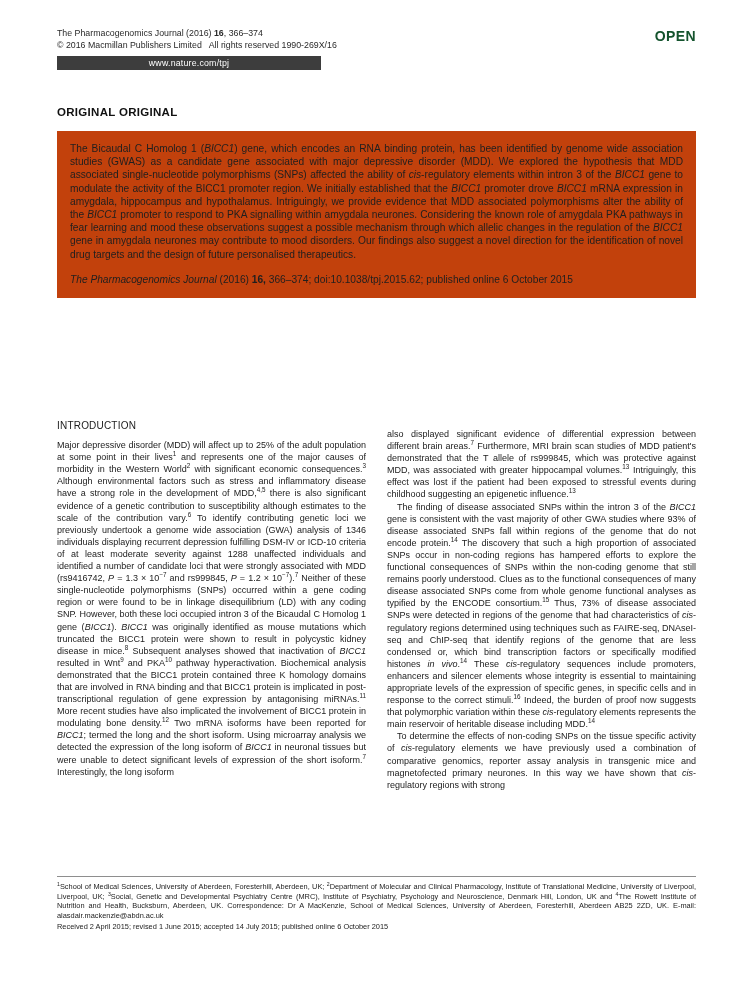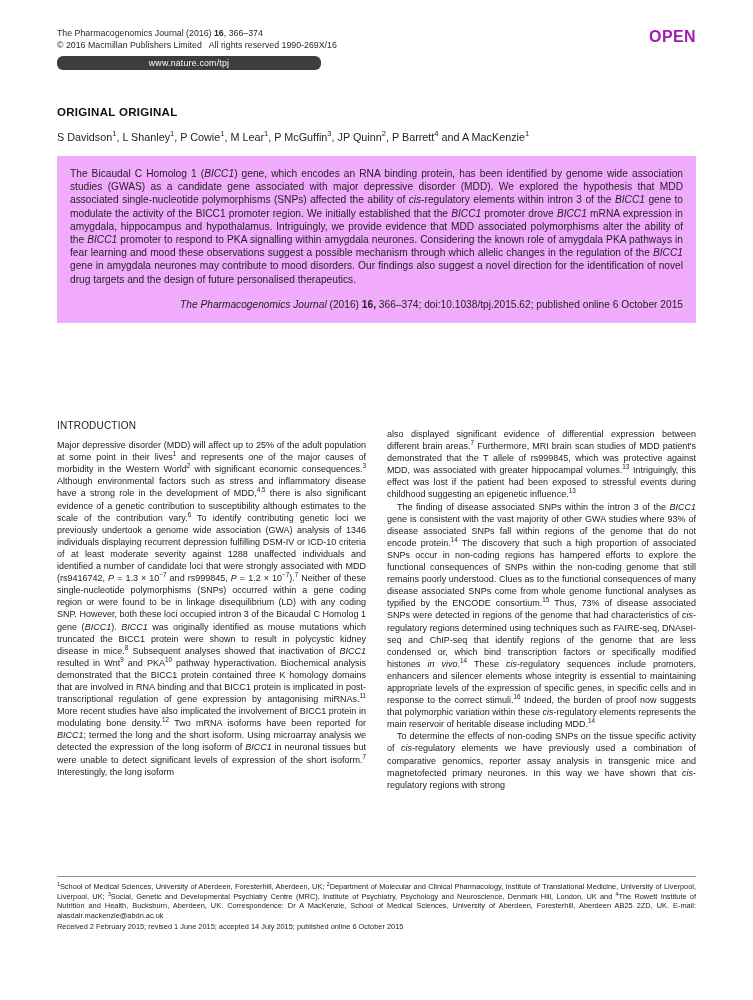--- a/index.html
+++ b/index.html
@@ -3,33 +3,33 @@
 <meta charset="utf-8">
 <style>
   * { margin: 0; padding: 0; box-sizing: border-box; }
   html, body { width: 753px; height: 1000px; background: #ffffff; }
   body { font-family: "Liberation Sans", "DejaVu Sans", sans-serif; color: #1c1c1c; position: relative; overflow: hidden; }
   .page { position: relative; width: 753px; height: 1000px; padding: 28px 57px 0; }
 
   .header-row { display: flex; justify-content: space-between; align-items: flex-start; }
   .journal-lines { font-size: 8.8px; line-height: 11.5px; color: #2a2a2a; }
   .copyright { white-space: pre; }
-  .open-badge { color: #a21caf; font-weight: 700; font-size: 16px; letter-spacing: 0.4px; }
+  .open-badge { color: #14532d; font-weight: 700; font-size: 14px; letter-spacing: 0.4px; }
 
   .url-bar { margin-top: 5px; width: 264px; height: 14px; background: #3d3d3d; color: #ffffff;
-             font-size: 8.8px; display: flex; align-items: center; justify-content: center; letter-spacing: 0.2px; border-radius: 6px; }
+             font-size: 8.8px; display: flex; align-items: center; justify-content: center; letter-spacing: 0.2px; }
 
   .kicker { margin-top: 36px; font-size: 11.5px; font-weight: 700; letter-spacing: 0.3px; color: #111; }
   .title { margin-top: 6px; font-family: "Liberation Serif", "DejaVu Serif", serif; font-weight: 400;
            font-size: 25.5px; line-height: 32px; color: #111; }
   .authors { margin-top: 13px; font-size: 10.8px; color: #1f1f1f; }
 
-  .abstract-box { margin-top: 13px; background: #f0abfc; padding: 11px 13px 12px; font-size: 10.2px;
+  .abstract-box { margin-top: 13px; background: #c2410c; padding: 11px 13px 12px; font-size: 10.2px;
                   line-height: 13.2px; text-align: justify; color: #1f1f1f; }
-  .abstract-citation { margin-top: 12px; text-align: right; }
+  .abstract-citation { margin-top: 12px; text-align: left; }
 
   .body-columns { position: absolute; left: 57px; right: 57px; top: 420px; height: 452px; overflow: hidden;
                   display: flex; gap: 21px; font-size: 9px; line-height: 12.1px; text-align: justify; color: #1b1b1b; }
   .col { width: 309px; }
   .col-right { padding-top: 8px; }
   .section-heading { font-size: 10px; font-weight: 400; letter-spacing: 0.2px; margin-bottom: 7px; }
   .indent { text-indent: 10px; }
 
   .footnote { position: absolute; left: 57px; right: 57px; top: 876px; border-top: 1px solid #8e8e8e;
               padding-top: 5px; font-size: 7.4px; line-height: 9.7px; text-align: justify; color: #222; }
@@ -50,37 +50,36 @@
     <div class="open-badge">OPEN</div>
   </div>
 
   <div class="url-bar">
     <span>www.nature.com/tpj</span>
   </div>
 
   <div class="kicker">ORIGINAL ORIGINAL</div>
 
 
-  <div class="authors">S Davidson<sup>1</sup>, L Shanley<sup>1</sup>, P Cowie<sup>1</sup>, M Lear<sup>1</sup>, P McGuffin<sup>3</sup>, JP Quinn<sup>2</sup>, P Barrett<sup>4</sup> and A MacKenzie<sup>1</sup></div>
 
   <div class="abstract-box">
     <p class="abstract-text">The Bicaudal C Homolog 1 (<i>BICC1</i>) gene, which encodes an RNA binding protein, has been identified by genome wide association studies (GWAS) as a candidate gene associated with major depressive disorder (MDD). We explored the hypothesis that MDD associated single-nucleotide polymorphisms (SNPs) affected the ability of <i>cis</i>-regulatory elements within intron 3 of the <i>BICC1</i> gene to modulate the activity of the BICC1 promoter region. We initially established that the <i>BICC1</i> promoter drove <i>BICC1</i> mRNA expression in amygdala, hippocampus and hypothalamus. Intriguingly, we provide evidence that MDD associated polymorphisms alter the ability of the <i>BICC1</i> promoter to respond to PKA signalling within amygdala neurones. Considering the known role of amygdala PKA pathways in fear learning and mood these observations suggest a possible mechanism through which allelic changes in the regulation of the <i>BICC1</i> gene in amygdala neurones may contribute to mood disorders. Our findings also suggest a novel direction for the identification of novel drug targets and the design of future personalised therapeutics.</p>
     <p class="abstract-citation"><i>The Pharmacogenomics Journal</i> (2016) <b>16,</b> 366–374; doi:10.1038/tpj.2015.62; published online 6 October 2015</p>
   </div>
 
   <div class="body-columns">
     <div class="col">
       <h2 class="section-heading">INTRODUCTION</h2>
       <p>Major depressive disorder (MDD) will affect up to 25% of the adult population at some point in their lives<sup>1</sup> and represents one of the major causes of morbidity in the Western World<sup>2</sup> with significant economic consequences.<sup>3</sup> Although environmental factors such as stress and inflammatory disease have a strong role in the development of MDD,<sup>4,5</sup> there is also significant evidence of a genetic contribution to susceptibility although estimates to the scale of the contribution vary.<sup>6</sup> To identify contributing genetic loci we previously undertook a genome wide association (GWA) analysis of 1346 individuals displaying recurrent depression fulfilling DSM-IV or ICD-10 criteria of at least moderate severity against 1288 unaffected individuals and identified a number of candidate loci that were strongly associated with MDD (rs9416742, <i>P</i> = 1.3 × 10<sup>−7</sup> and rs999845, <i>P</i> = 1.2 × 10<sup>−7</sup>).<sup>7</sup> Neither of these single-nucleotide polymorphisms (SNPs) occurred within a gene coding region or were found to be in linkage disequilibrium (LD) with any coding SNP. However, both these loci occupied intron 3 of the Bicaudal C Homolog 1 gene (<i>BICC1</i>). <i>BICC1</i> was originally identified as mouse mutations which truncated the BICC1 protein were shown to result in polycystic kidney disease in mice.<sup>8</sup> Subsequent analyses showed that inactivation of <i>BICC1</i> resulted in Wnt<sup>9</sup> and PKA<sup>10</sup> pathway hyperactivation. Biochemical analysis demonstrated that the BICC1 protein contained three K homology domains that are involved in RNA binding and that BICC1 protein is implicated in post-transcriptional regulation of gene expression by antagonising miRNAs.<sup>11</sup> More recent studies have also implicated the involvement of BICC1 protein in modulating bone density.<sup>12</sup> Two mRNA isoforms have been reported for <i>BICC1</i>; termed the long and the short isoform. Using microarray analysis we detected the expression of the long isoform of <i>BICC1</i> in neuronal tissues but were unable to detect significant levels of expression of the short isoform.<sup>7</sup> Interestingly, the long isoform</p>
     </div>
     <div class="col col-right">
       <p>also displayed significant evidence of differential expression between different brain areas.<sup>7</sup> Furthermore, MRI brain scan studies of MDD patient's demonstrated that the T allele of rs999845, which was protective against MDD, was associated with greater hippocampal volumes.<sup>13</sup> Intriguingly, this effect was lost if the patient had been exposed to stressful events during childhood suggesting an epigenetic influence.<sup>13</sup></p>
       <p class="indent">The finding of disease associated SNPs within the intron 3 of the <i>BICC1</i> gene is consistent with the vast majority of other GWA studies where 93% of disease associated SNPs fall within regions of the genome that do not encode protein.<sup>14</sup> The discovery that such a high proportion of associated SNPs occur in non-coding regions has hampered efforts to explore the functional consequences of SNPs within the non-coding genome that still remains poorly understood. Clues as to the functional consequences of many disease associated SNPs come from whole genome functional analyses as typified by the ENCODE consortium.<sup>15</sup> Thus, 73% of disease associated SNPs were detected in regions of the genome that had characteristics of <i>cis</i>-regulatory regions determined using techniques such as FAIRE-seq, DNAseI-seq and ChIP-seq that identify regions of the genome that are less condensed or, which bind transcription factors or specifically modified histones <i>in vivo</i>.<sup>14</sup> These <i>cis</i>-regulatory sequences include promoters, enhancers and silencer elements whose integrity is essential to maintaining appropriate levels of the expression of specific genes, in specific cells and in response to the correct stimuli.<sup>16</sup> Indeed, the burden of proof now suggests that polymorphic variation within these <i>cis</i>-regulatory elements represents the main reservoir of heritable disease including MDD.<sup>14</sup></p>
       <p class="indent">To determine the effects of non-coding SNPs on the tissue specific activity of <i>cis</i>-regulatory elements we have previously used a combination of comparative genomics, reporter assay analysis in transgenic mice and magnetofected primary neurones. In this way we have shown that <i>cis</i>-regulatory regions with strong</p>
     </div>
   </div>
 
   <div class="footnote">
     <p><sup>1</sup>School of Medical Sciences, University of Aberdeen, Foresterhill, Aberdeen, UK; <sup>2</sup>Department of Molecular and Clinical Pharmacology, Institute of Translational Medicine, University of Liverpool, Liverpool, UK; <sup>3</sup>Social, Genetic and Developmental Psychiatry Centre (MRC), Institute of Psychiatry, Psychology and Neuroscience, Denmark Hill, London, UK and <sup>4</sup>The Rowett Institute of Nutrition and Health, Bucksburn, Aberdeen, UK. Correspondence: Dr A MacKenzie, School of Medical Sciences, University of Aberdeen, Foresterhill, Aberdeen AB25 2ZD, UK. E-mail: alasdair.mackenzie@abdn.ac.uk</p>
-    <p class="history">Received 2 February 2015; revised 1 June 2015; accepted 14 July 2015; published online 6 October 2015</p>
+    <p class="history">Received 2 April 2015; revised 1 June 2015; accepted 14 July 2015; published online 6 October 2015</p>
   </div>
 
 </div>
 
 </body></html>

